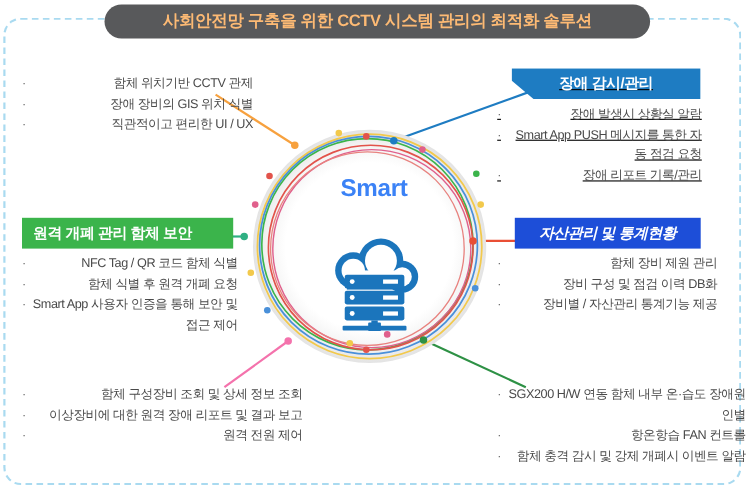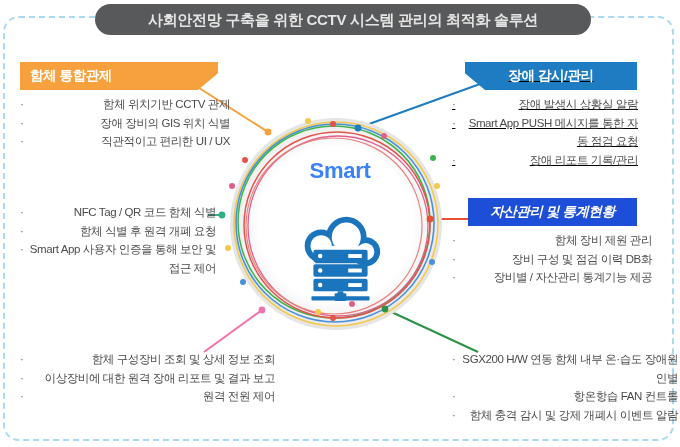--- a/index.html
+++ b/index.html
@@ -9,21 +9,21 @@
     position:relative; width:680px; height:447px; background:#fff;
     overflow:hidden;
   }
   .dashed-frame {
     position:absolute; left:3px; top:16px; width:671px; height:425px;
     border:2px dashed #A9DAF0; border-radius:16px; z-index:0;
   }
   .title-pill {
     position:absolute; left:95px; top:4px; width:496px; height:31px;
     background:#58595B; border-radius:17px; z-index:3;
-    color:#e5e5e5; font-weight:bold; font-size:15px; line-height:31px;
+    color:#fdba74; font-weight:bold; font-size:15px; line-height:31px;
     text-align:center; letter-spacing:-0.3px;
   }
   .diagram-svg { position:absolute; left:0; top:0; z-index:1; }
   .feature { position:absolute; z-index:2; }
   .feature-header {
     color:#fff; font-weight:bold; font-size:13.5px; line-height:28px;
     height:28px; letter-spacing:-0.4px; padding:0 10px; white-space:nowrap;
   }
   .hdr-left   { text-align:left; }
   .hdr-center { text-align:center; }
@@ -138,38 +138,38 @@
         <circle cx="29" cy="61.5" r="2.3"></circle>
         <circle cx="29" cy="76.5" r="2.3"></circle>
         <rect x="58" y="44.5" width="14" height="4"></rect>
         <rect x="58" y="59.5" width="14" height="4"></rect>
         <rect x="58" y="74.5" width="14" height="4"></rect>
       </g>
     </svg>
   </div>
 
   <div class="feature" style="left:20px; top:62px; width:210px;">
-    <div class="feature-header hdr-left cut-br" style="width: 198px; background-color: rgb(247, 161, 62);">함체 통합관제</div>
     <div class="feature-list">
         <div class="feature-item">
         <span class="bullet">·</span>
         <span class="item-text">함체 위치기반 CCTV 관제</span>
       </div>
         <div class="feature-item">
         <span class="bullet">·</span>
         <span class="item-text">장애 장비의 GIS 위치 식별</span>
       </div>
         <div class="feature-item">
         <span class="bullet">·</span>
         <span class="item-text">직관적이고 편리한 UI / UX</span>
       </div>
       </div>
   </div>
 
   <div class="feature" style="left:20px; top:198px; width:196px;">
+    <div class="feature-header hdr-left" style="width: 192px; background-color: rgb(59, 180, 75);">원격 개폐 관리 함체 보안</div>
     <div class="feature-list">
         <div class="feature-item">
         <span class="bullet">·</span>
         <span class="item-text">NFC Tag / QR 코드 함체 식별</span>
       </div>
         <div class="feature-item">
         <span class="bullet">·</span>
         <span class="item-text">함체 식별 후 원격 개폐 요청</span>
       </div>
         <div class="feature-item">

